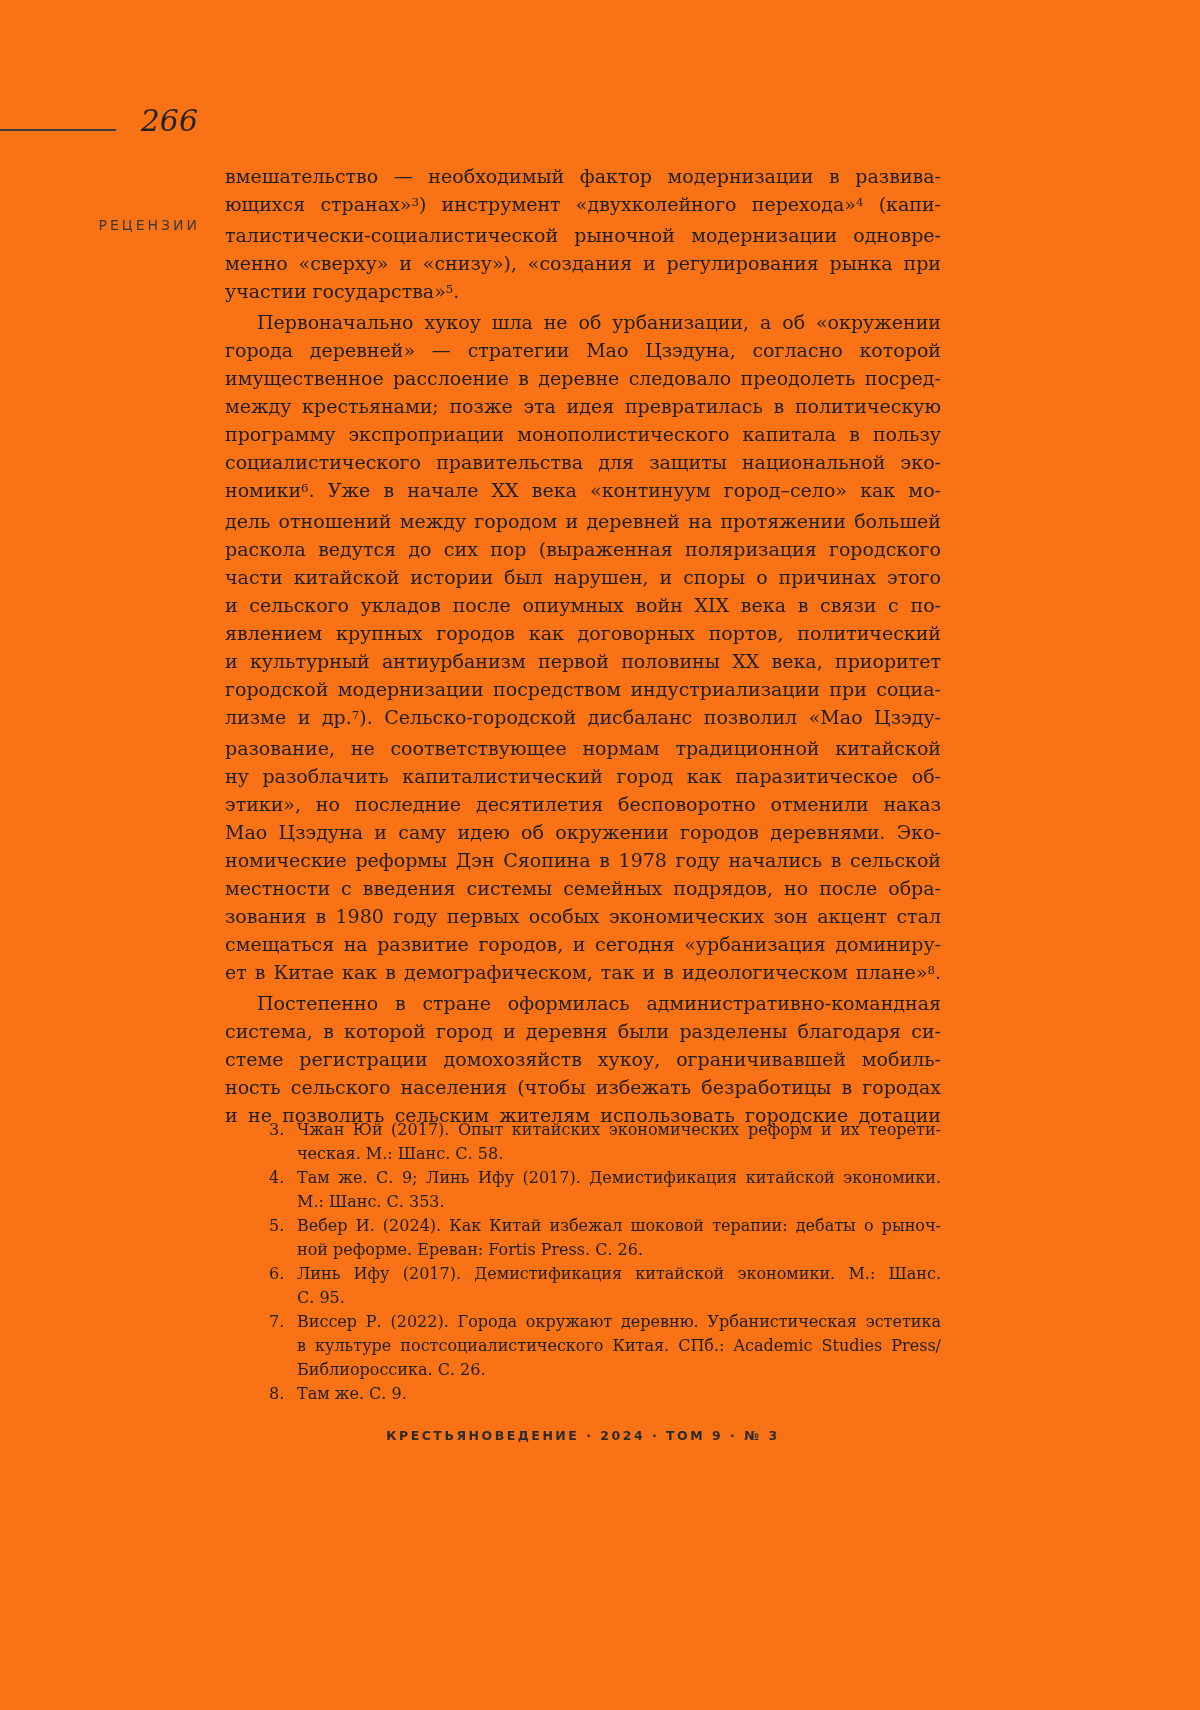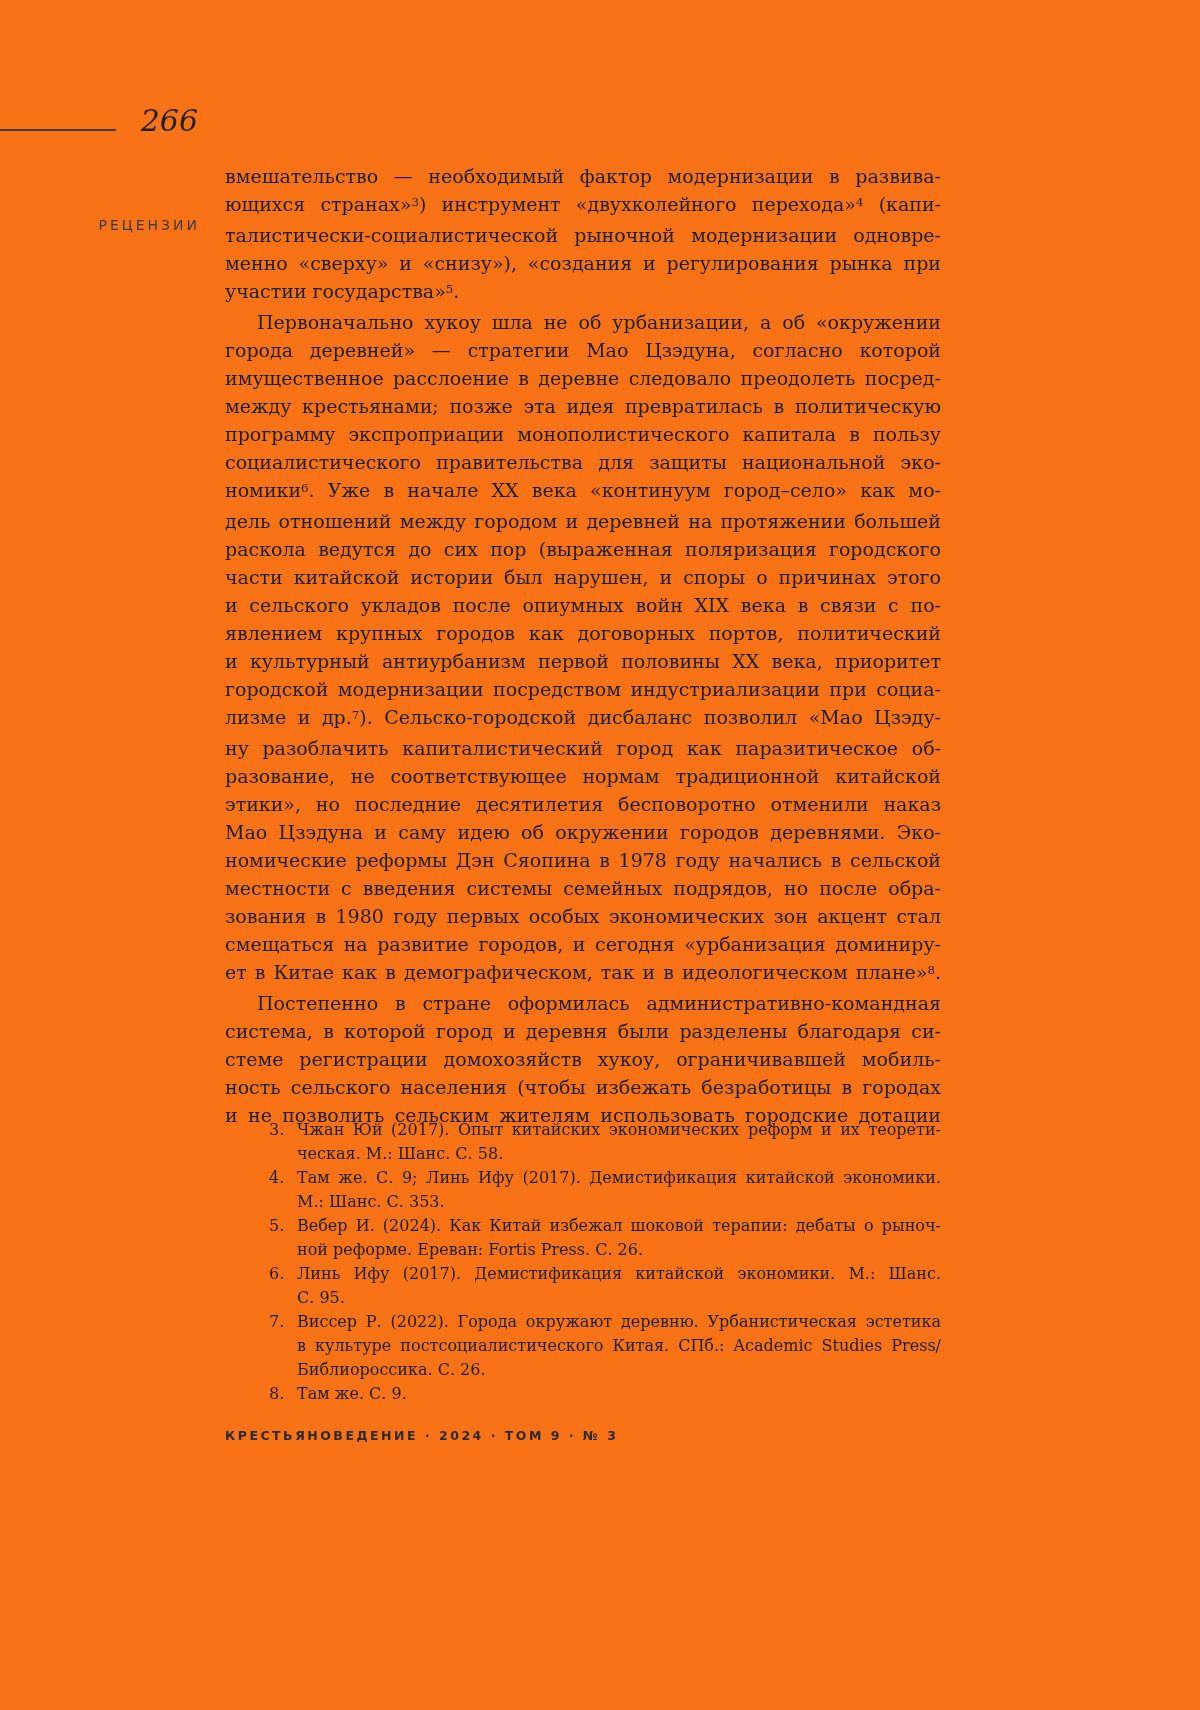--- a/index.html
+++ b/index.html
@@ -87,21 +87,21 @@
   .fn-line { line-height: 24px; }
   .fn-line.just {
     text-align: justify;
     text-align-last: justify;
   }
   .footer {
     position: absolute;
     left: 225px;
     top: 1428px;
     width: 716px;
-    text-align: left;
+    text-align: center;
     font-family: "DejaVu Sans", "Liberation Sans", sans-serif;
     font-size: 12.5px;
     font-weight: bold;
     letter-spacing: 2.5px;
     color: #2b2b2b;
   }
 </style>
 </head>
 <body>
 
@@ -127,22 +127,22 @@
         <div class="line just"><span>социалистического правительства для защиты национальной эко-</span></div>
         <div class="line just"><span>номики</span><span class="sup">6</span><span>. Уже в начале XX века «континуум город–село» как мо-</span></div>
         <div class="line just"><span>дель отношений между городом и деревней на протяжении большей</span></div>
         <div class="line just"><span>раскола ведутся до сих пор (выраженная поляризация городского</span></div>
         <div class="line just"><span>части китайской истории был нарушен, и споры о причинах этого</span></div>
         <div class="line just"><span>и сельского укладов после опиумных войн XIX века в связи с по-</span></div>
         <div class="line just"><span>явлением крупных городов как договорных портов, политический</span></div>
         <div class="line just"><span>и культурный антиурбанизм первой половины XX века, приоритет</span></div>
         <div class="line just"><span>городской модернизации посредством индустриализации при социа-</span></div>
         <div class="line just"><span>лизме и др.</span><span class="sup">7</span><span>). Сельско-городской дисбаланс позволил «Мао Цзэду-</span></div>
+        <div class="line just"><span>разование, не соответствующее нормам традиционной китайской</span></div>
         <div class="line just"><span>ну разоблачить капиталистический город как паразитическое об-</span></div>
-        <div class="line just"><span>разование, не соответствующее нормам традиционной китайской</span></div>
         <div class="line just"><span>этики», но последние десятилетия бесповоротно отменили наказ</span></div>
         <div class="line just"><span>Мао Цзэдуна и саму идею об окружении городов деревнями. Эко-</span></div>
         <div class="line just"><span>номические реформы Дэн Сяопина в 1978 году начались в сельской</span></div>
         <div class="line just"><span>местности с введения системы семейных подрядов, но после обра-</span></div>
         <div class="line just"><span>зования в 1980 году первых особых экономических зон акцент стал</span></div>
         <div class="line just"><span>смещаться на развитие городов, и сегодня «урбанизация доминиру-</span></div>
         <div class="line just"><span>ет в Китае как в демографическом, так и в идеологическом плане»</span><span class="sup">8</span><span>.</span></div>
       </div>
       <div class="para">
         <div class="line just first"><span>Постепенно в стране оформилась административно-командная</span></div>

